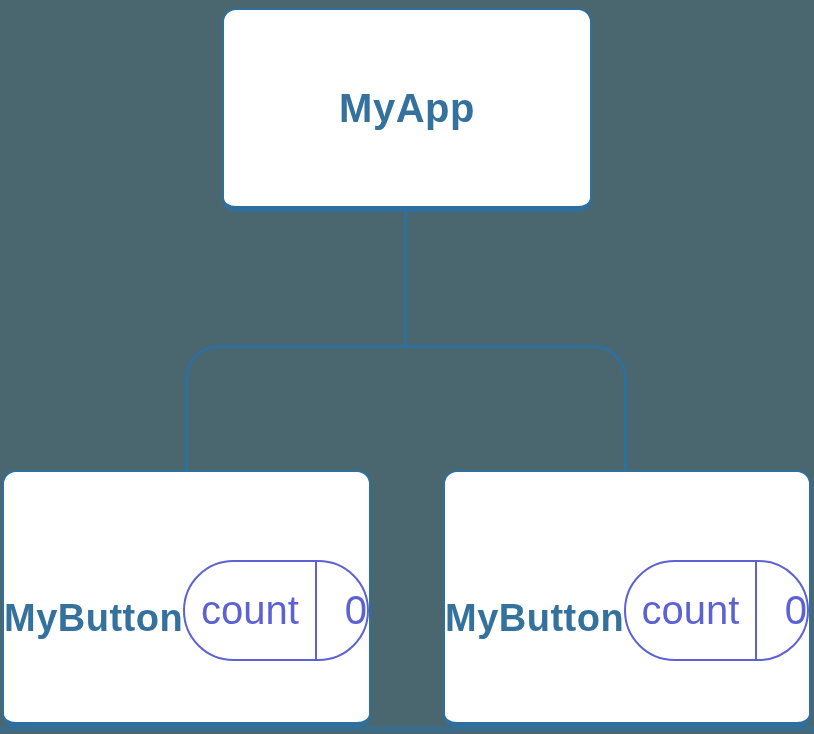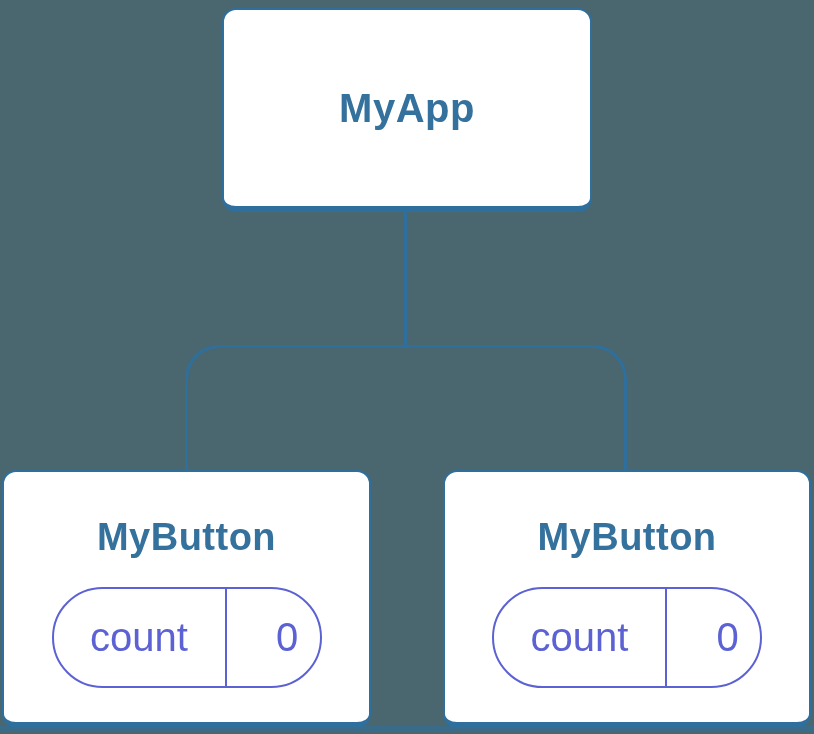--- a/index.html
+++ b/index.html
@@ -31,21 +31,21 @@
     width: 370px;
     height: 204px;
     display: flex;
     align-items: center;
     justify-content: center;
   }
   .child-node {
     top: 470px;
     height: 258px;
     display: flex;
-    flex-direction: column;
+    flex-direction: row;
     align-items: center;
   }
   .child-node.left  { left: 2px;   width: 369px; }
   .child-node.right { left: 443px; width: 368px; }
 
   .node-title {
     color: #34719D;
     font-size: 40px;
     font-weight: 600;
     letter-spacing: 0.5px;

